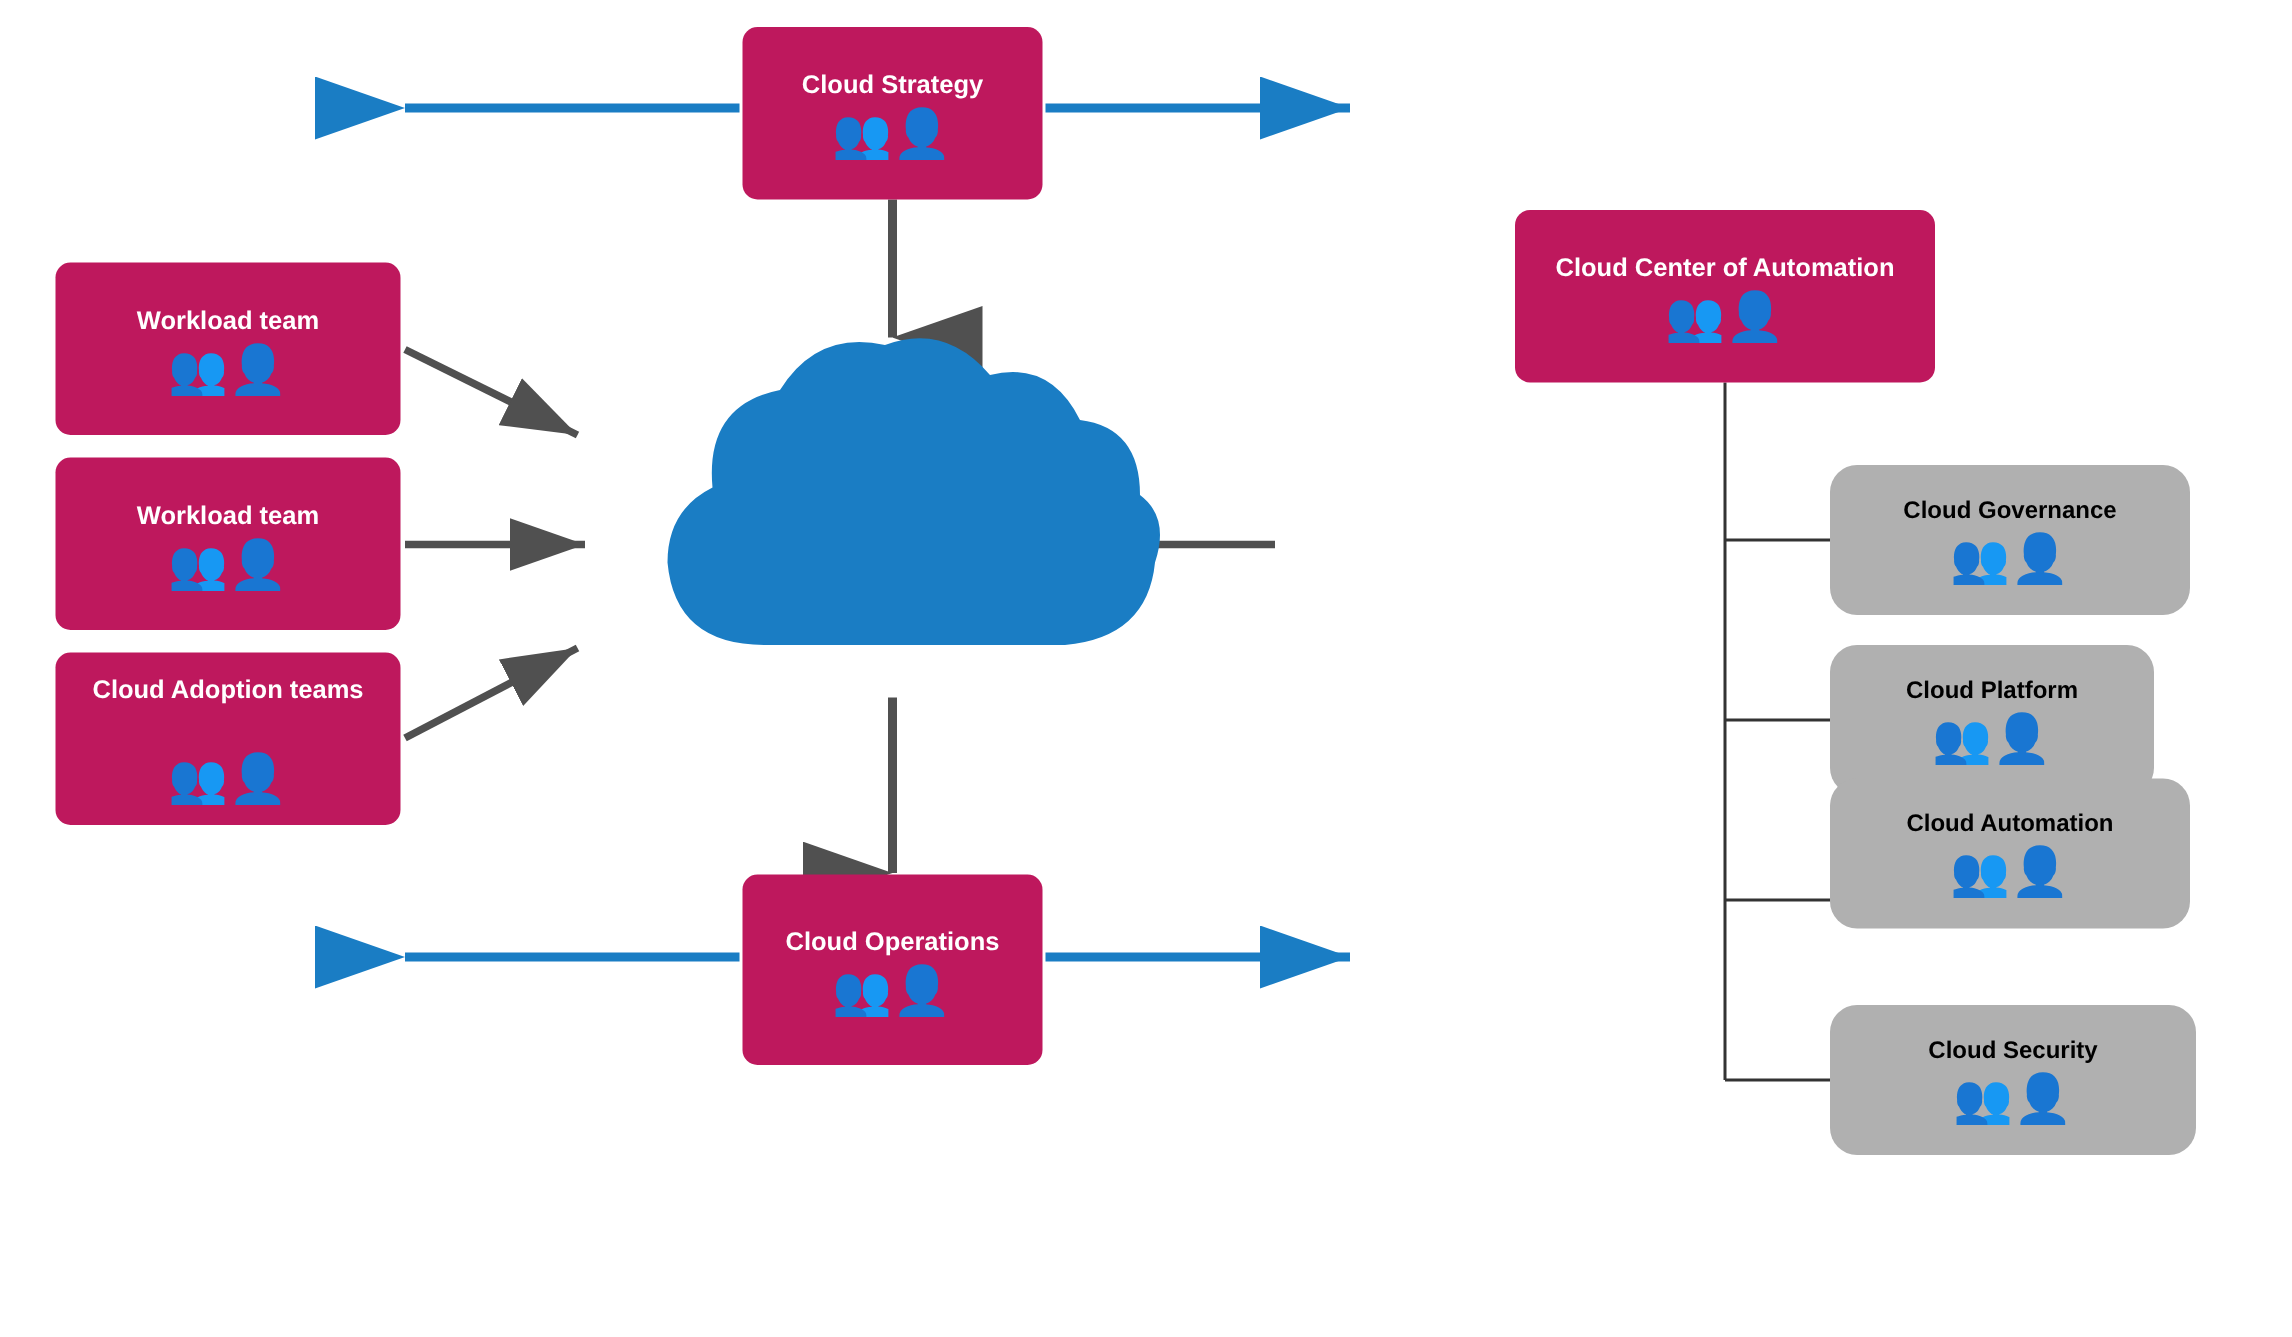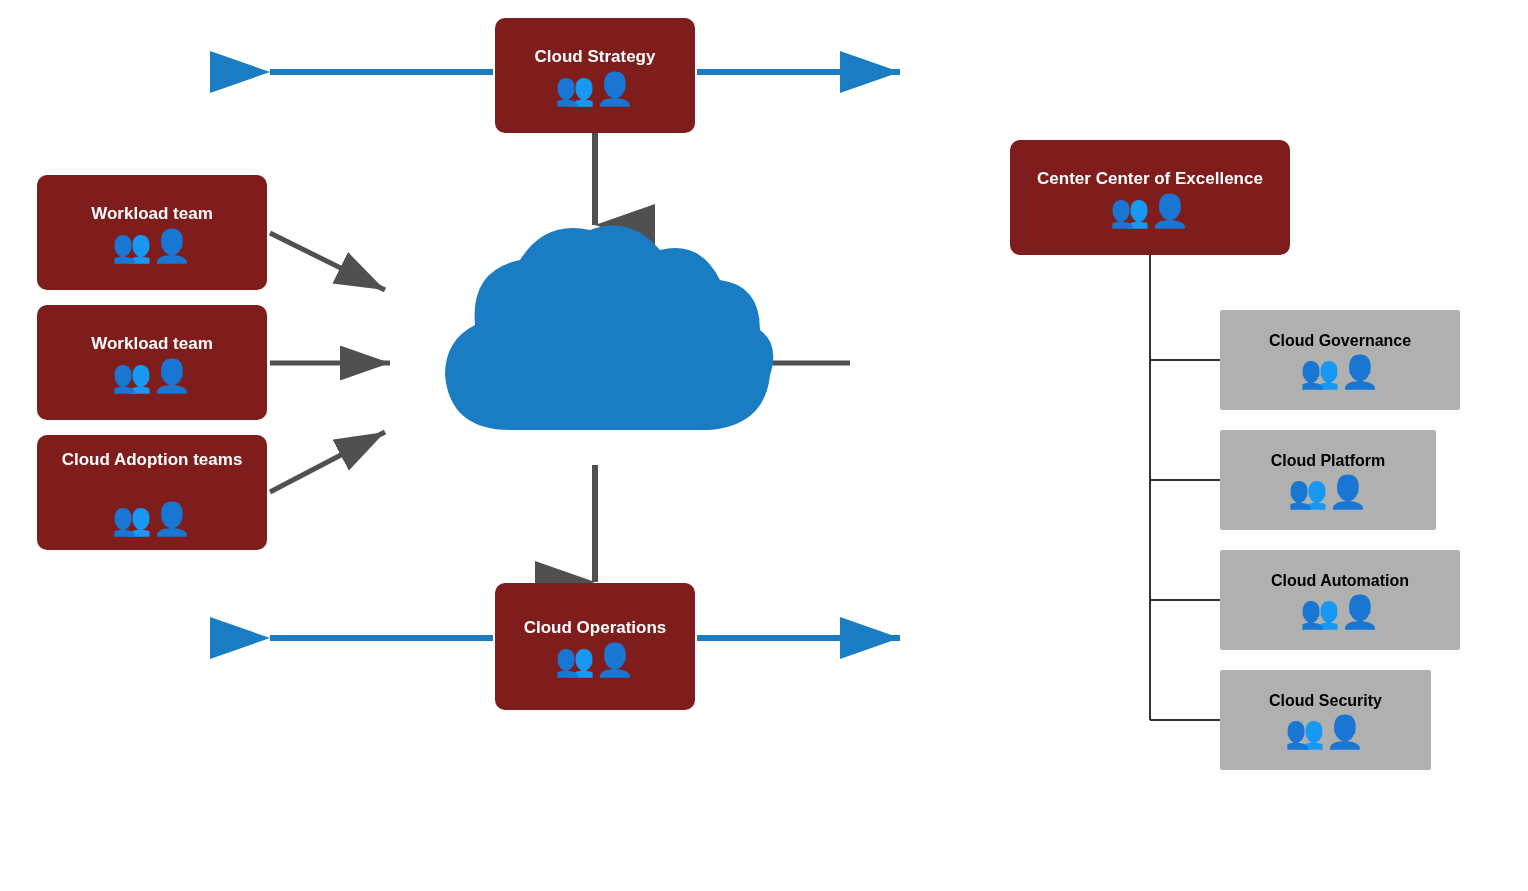--- a/index.html
+++ b/index.html
@@ -13,42 +13,42 @@
     }
 
     .diagram-container {
       position: relative;
       width: 1528px;
       height: 891px;
     }
 
     
     .blue-box {
-      background: #7f1d1d;
+      background: #be185d;
       border-radius: 10px;
       color: #fff;
       display: flex;
       flex-direction: column;
       align-items: center;
       justify-content: center;
       padding: 10px 14px;
       position: absolute;
       text-align: center;
     }
 
     .blue-box .box-label {
       font-weight: bold;
       font-size: 17px;
       margin-bottom: 6px;
     }
 
     
     .gray-box {
       background: #b0b0b0;
-      border-radius: 2px;
+      border-radius: 18px;
       color: #000;
       display: flex;
       flex-direction: column;
       align-items: center;
       justify-content: center;
       padding: 10px 32px;
       position: absolute;
       text-align: center;
     }
 
@@ -170,37 +170,37 @@
     <span class="box-label">Cloud Adoption teams</span>
     <span class="people-icon">👥👤</span>
   </div>
 
   <div class="blue-box" style="left:495px; top:583px; width:200px; height:127px;">
     <span class="box-label">Cloud Operations</span>
     <span class="people-icon">👥👤</span>
   </div>
 
   <div class="blue-box" style="left:1010px; top:140px; width:280px; height:115px;">
-    <span class="box-label">Center Center of Excellence</span>
+    <span class="box-label">Cloud Center of Automation</span>
     <span class="people-icon">👥👤</span>
   </div>
 
   <div class="gray-box" style="left:1220px; top:310px; width:240px; height:100px;">
     <span class="box-label">Cloud Governance</span>
     <span class="people-icon">👥👤</span>
   </div>
 
   <div class="gray-box" style="left:1220px; top:430px; width:216px; height:100px;">
     <span class="box-label">Cloud Platform</span>
     <span class="people-icon">👥👤</span>
   </div>
 
-  <div class="gray-box" style="left:1220px; top:550px; width:240px; height:100px;">
+  <div class="gray-box" style="left:1220px; top:519px; width:240px; height:100px;">
     <span class="box-label">Cloud Automation</span>
     <span class="people-icon">👥👤</span>
   </div>
 
-  <div class="gray-box" style="left:1220px; top:670px; width:211px; height:100px;">
+  <div class="gray-box" style="left:1220px; top:670px; width:244px; height:100px;">
     <span class="box-label">Cloud Security</span>
     <span class="people-icon">👥👤</span>
   </div>
 
 </div>
 
 </body></html>

